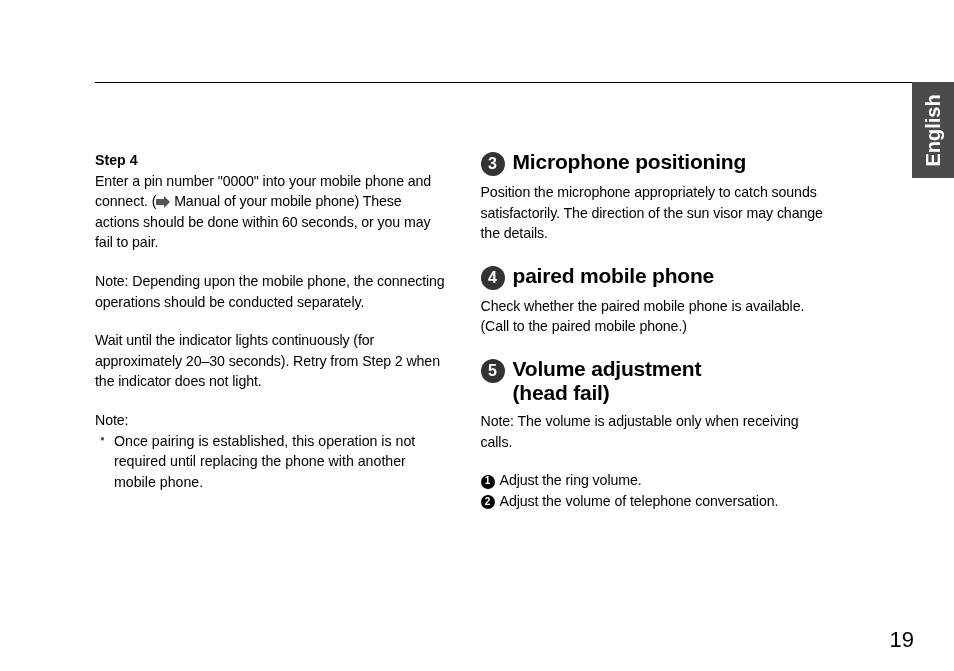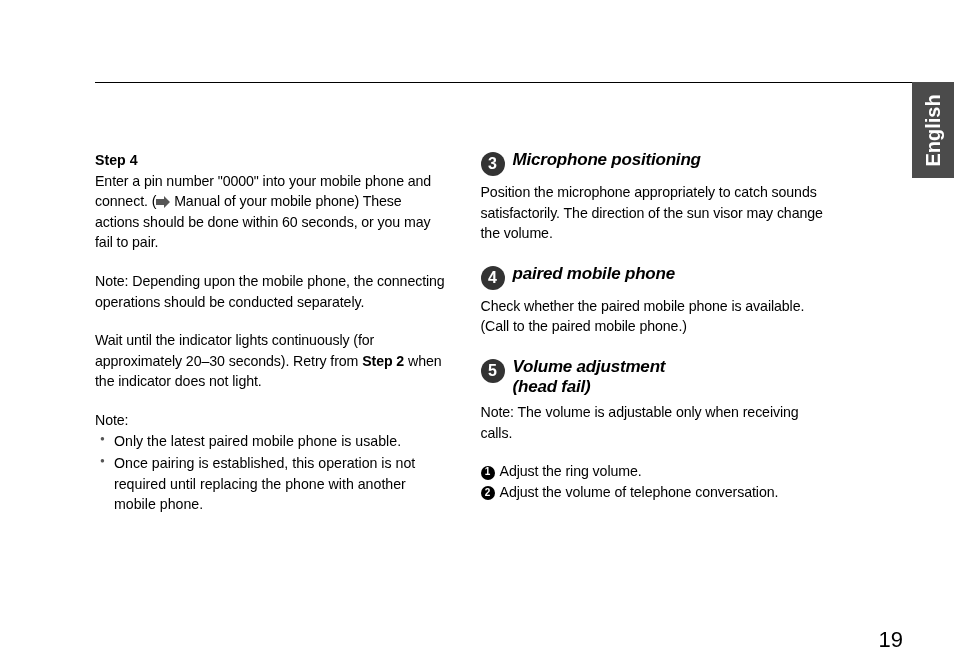--- a/index.html
+++ b/index.html
@@ -105,25 +105,24 @@
       color: #fff;
       display: flex;
       align-items: center;
       justify-content: center;
       font-size: 16px;
       font-weight: bold;
       margin-right: 8px;
       margin-top: 2px;
     }
     .section-title {
-      font-size: 17px;
+      font-size: 21px;
       font-weight: bold;
       line-height: 1.15;
       letter-spacing: -0.2px;
-      font-style: italic;
     }
     .section-title .indent {
       display: block;
     }
     .section { margin-bottom: 20px; }
     .sm-circ {
       display: inline-flex;
       width: 14px;
       height: 14px;
       border-radius: 50%;
@@ -131,21 +130,21 @@
       color: #fff;
       align-items: center;
       justify-content: center;
       font-size: 10px;
       font-weight: bold;
       vertical-align: middle;
       margin-right: 2px;
     }
     .page-num {
       position: absolute;
-      right: 51px;
+      right: 40px;
       bottom: 18px;
       font-size: 22px;
       font-family: Arial, sans-serif;
     }
   </style>
 </head>
 <body>
 
 <div class="top-rule"></div>
 
@@ -166,41 +165,40 @@
             </svg><span> Manual of your mobile phone) These actions should be done within 60 seconds, or you may fail to pair.</span>
         </div>
       </div>
 
       <div class="para-block body-text">
         <span class="note-label">Note:</span><span> Depending upon the mobile phone, the connecting operations should be conducted separately.</span>
       </div>
 
       <div class="para-block">
         <div class="body-text">
-          <span>Wait until the indicator lights continuously (for approximately 20–30 seconds). Retry from </span><span style="font-weight:bold">Step 2</span><span> when the indicator does not light.</span>
+          <span>Wait until the indicator lights continuously (for approximately 20–30 seconds). Retry from </span><span style="font-weight:normal">Step 2</span><span> when the indicator does not light.</span>
         </div>
       </div>
 
       <div>
         <div class="body-text note-label">Note:</div>
         <ul class="bullet-list">
-          <li>Only the latest paired mobile phone is usable.</li>
           <li>Once pairing is established, this operation is not required until replacing the phone with another mobile phone.</li>
         </ul>
       </div>
     </div>
 
     <div class="col right-col">
 
       <div class="section">
         <div class="section-head">
           <div class="circ-num">3</div>
           <div class="section-title">Microphone positioning</div>
         </div>
-        <div class="body-text">Position the microphone appropriately to catch sounds satisfactorily. The direction of the sun visor may change the volume.</div>
+        <div class="body-text">Position the microphone appropriately to catch sounds satisfactorily. The direction of the sun visor may change the details.</div>
       </div>
 
       <div class="section">
         <div class="section-head">
           <div class="circ-num">4</div>
           <div class="section-title">
             <span class="indent">paired mobile phone</span>
           </div>
         </div>
         <div class="body-text">Check whether the paired mobile phone is available. (Call to the paired mobile phone.)</div>

